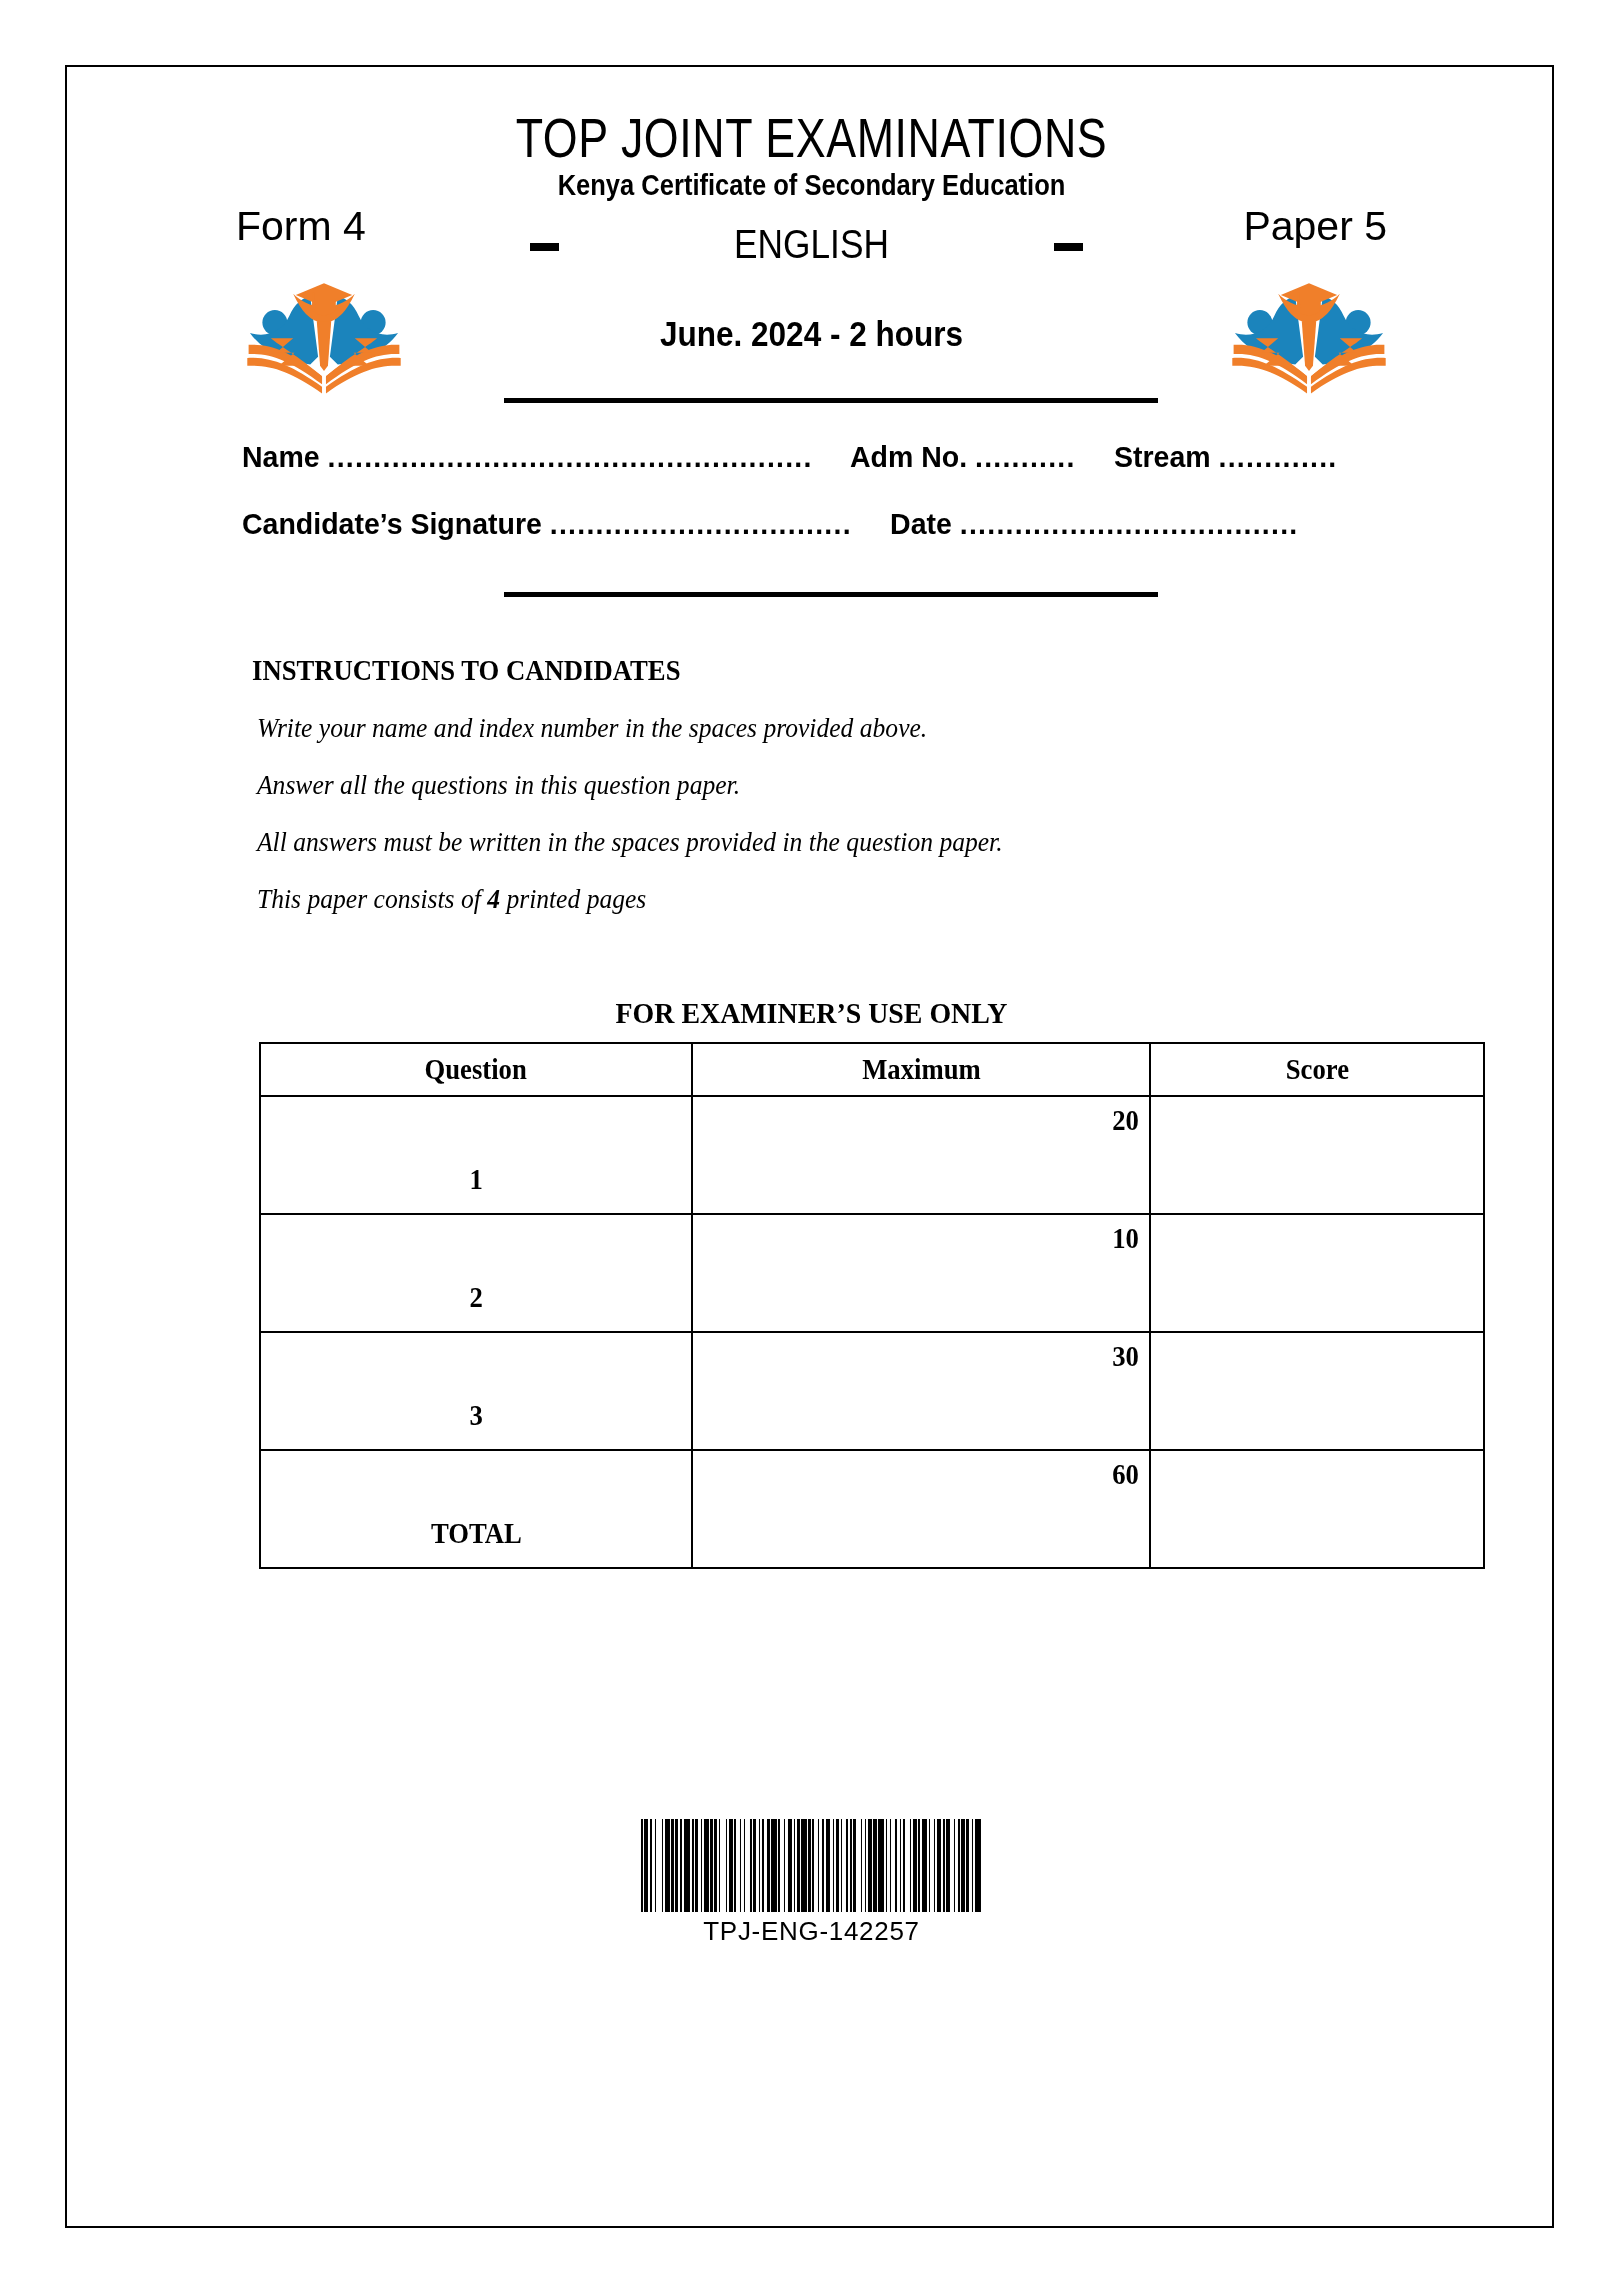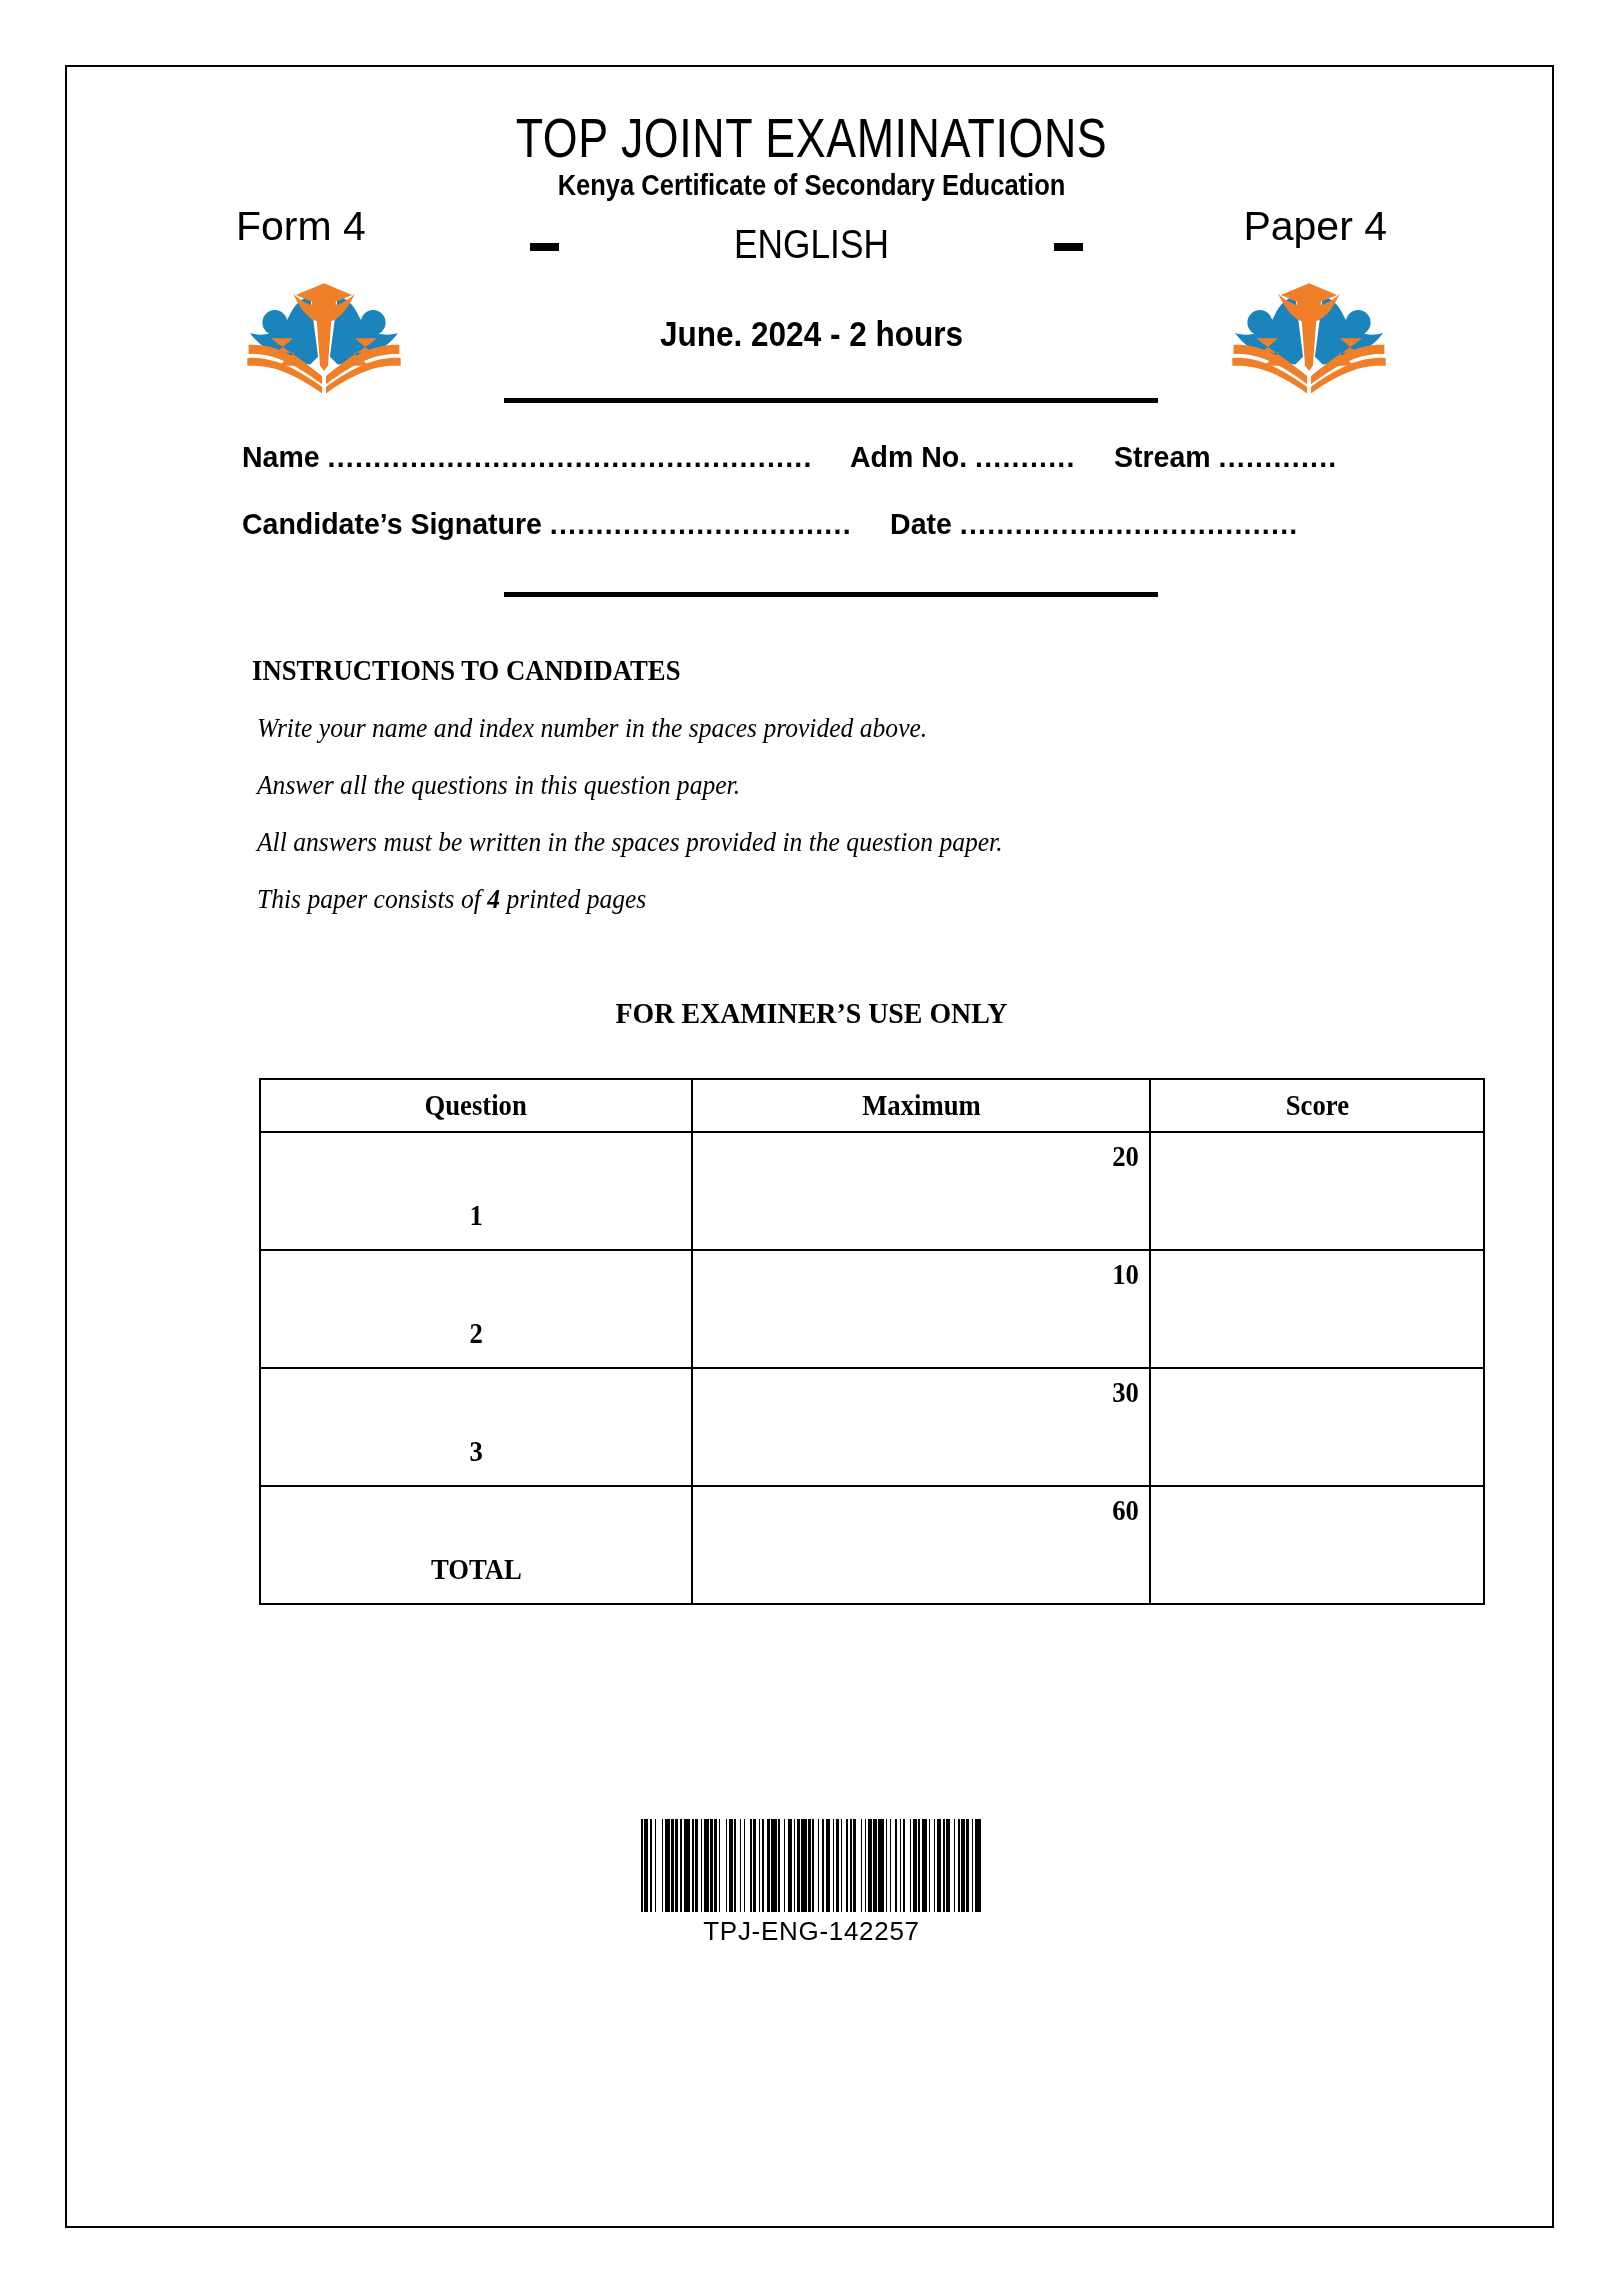--- a/index.html
+++ b/index.html
@@ -186,21 +186,21 @@
     font-weight: bold;
     font-size: 30px;
     transform: scaleX(0.93);
     white-space: nowrap;
   }
 
   
   #marks-table {
     position: absolute;
     left: 259px;
-    top: 1078px;
+    top: 1042px;
     width: 1224px;
     border-collapse: collapse;
     table-layout: fixed;
   }
   #marks-table col.c-q { width: 432px; }
   #marks-table col.c-m { width: 458px; }
   #marks-table col.c-s { width: 334px; }
   #marks-table th,
   #marks-table td {
     border: 2px solid #000000;
@@ -268,21 +268,21 @@
 <body>
 
 <div id="page">
 
   <div id="page-border"></div>
 
   <div class="hdr-title">TOP JOINT EXAMINATIONS</div>
   <div class="hdr-sub">Kenya Certificate of Secondary Education</div>
 
   <div class="hdr-form">Form 4</div>
-  <div class="hdr-paper">Paper 4</div>
+  <div class="hdr-paper">Paper 5</div>
 
   <div class="hdr-dash-l"></div>
   <div class="hdr-subject">ENGLISH</div>
   <div class="hdr-dash-r"></div>
 
   <div class="hdr-date">June. 2024 - 2 hours</div>
 
   <div class="logo left">
     <svg viewBox="0 0 250 180" width="164" height="118" aria-hidden="true">
       <g fill="#1B84BC">

